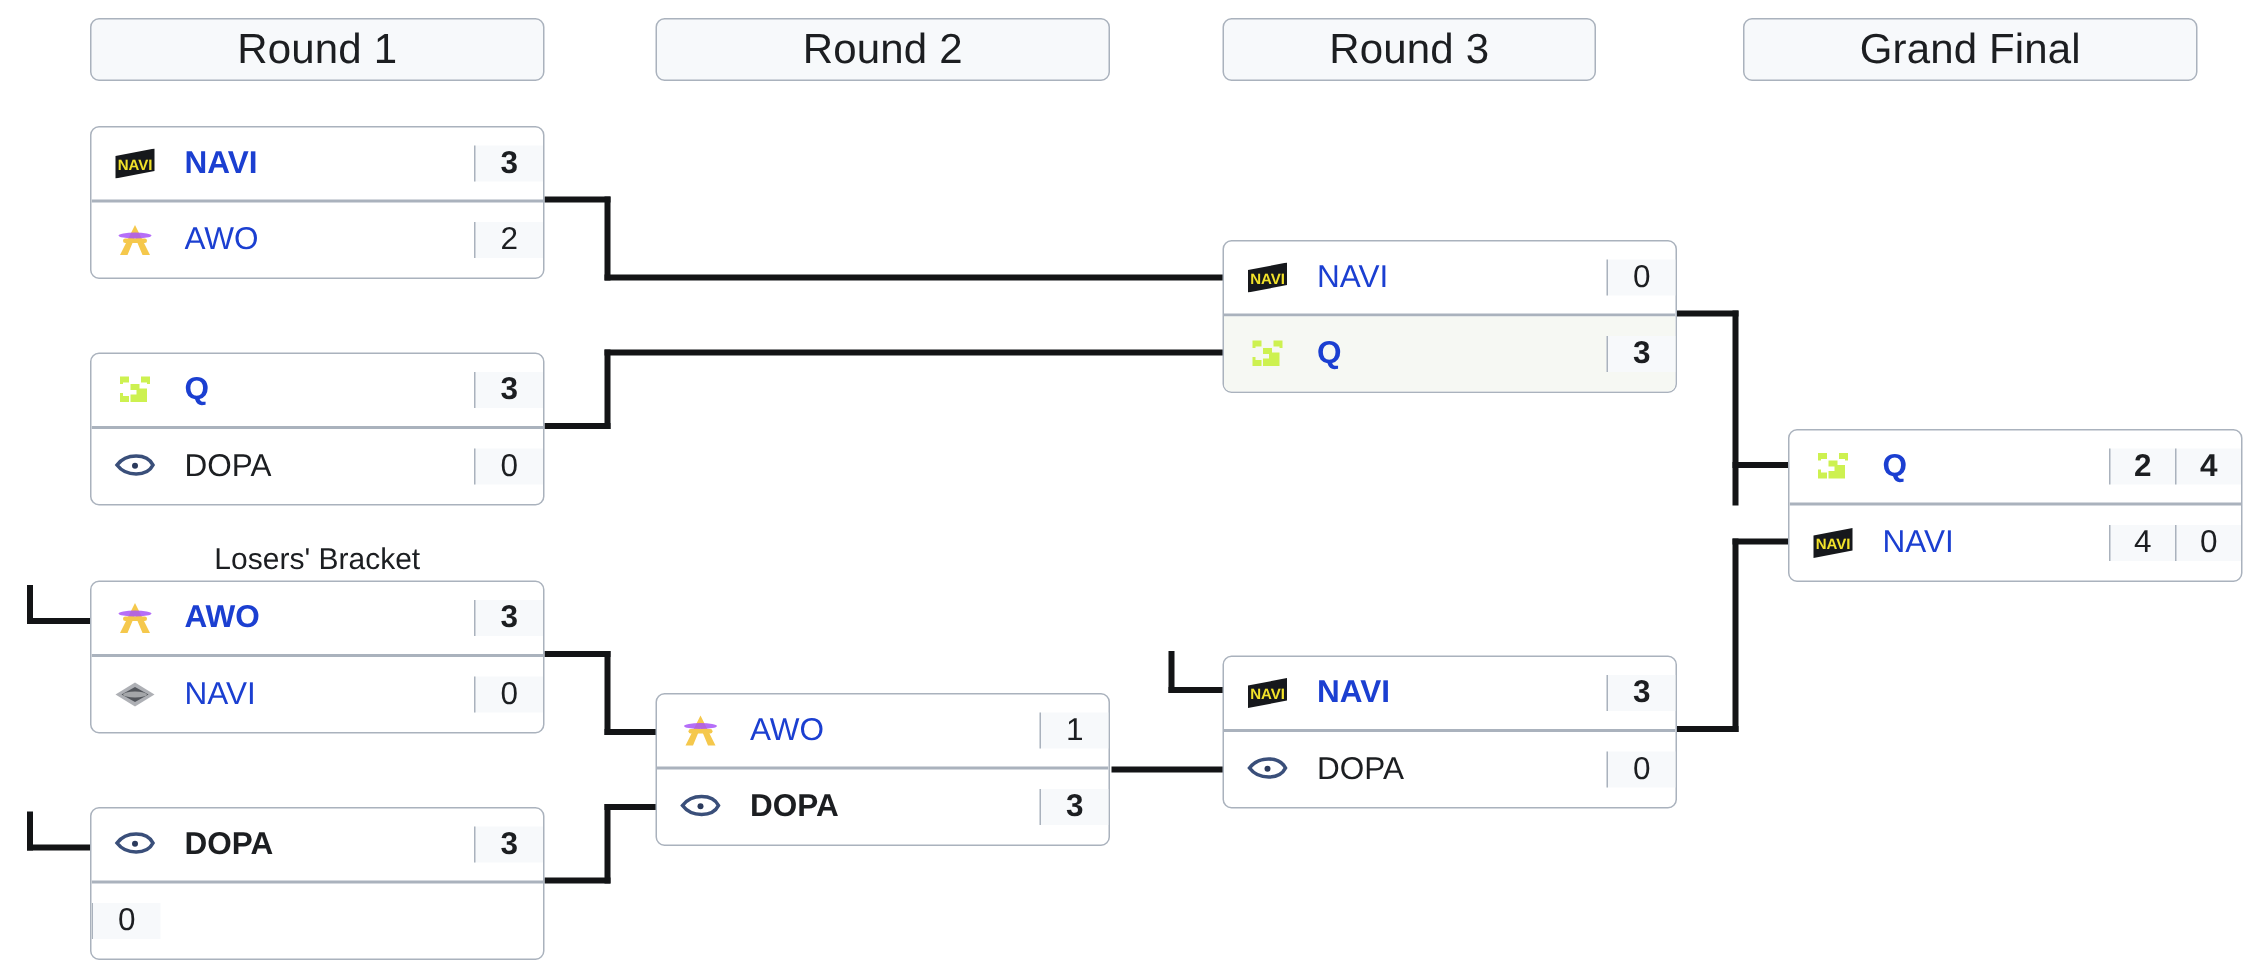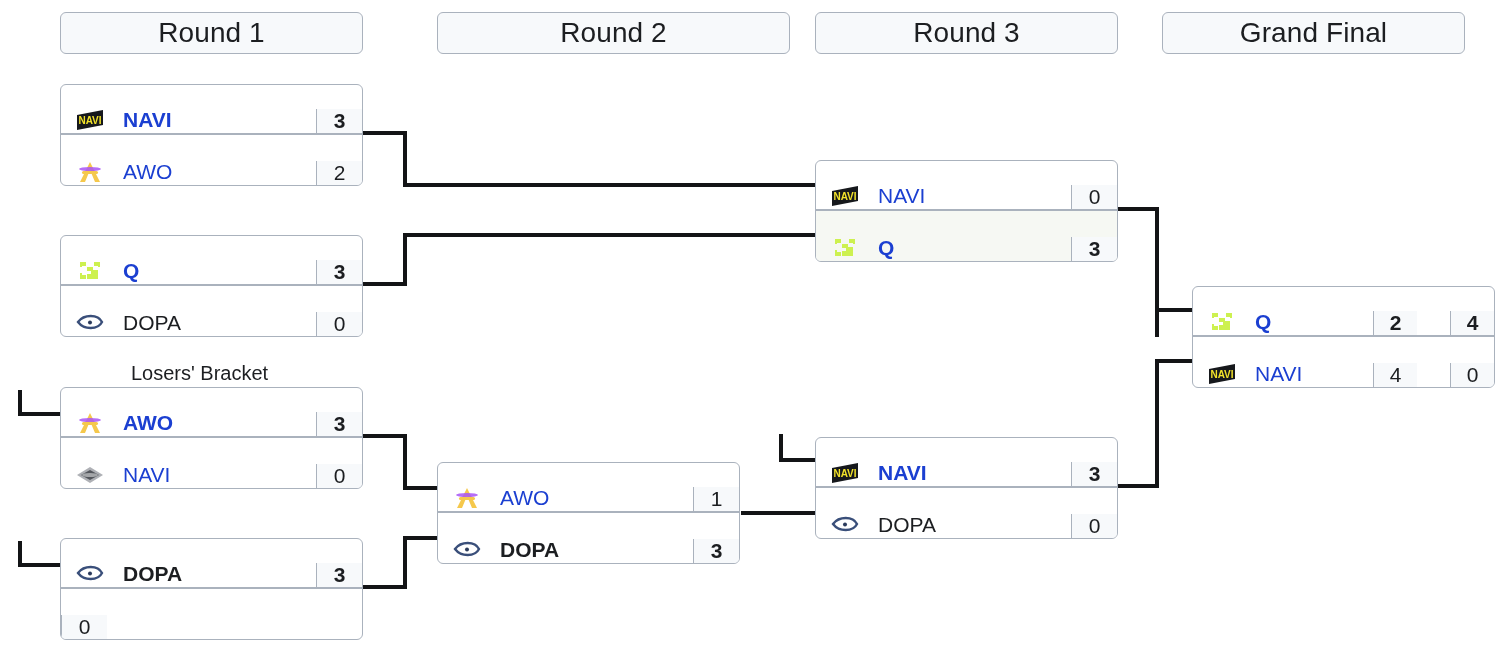--- a/index.html
+++ b/index.html
@@ -38,22 +38,21 @@
     box-sizing:border-box;
     border:1px solid #aab2bd;
     border-radius:6px;
     background:#ffffff;
     overflow:hidden;
   }
   .match .row{
     display:flex;
     height:50px;
     box-sizing:border-box;
-    align-items:flex-end;
-    gap:33px;
+    align-items:center;
   }
   .match .row.top{border-bottom:2px solid #aab2bd;}
   .match .row.hl{background:#f6f8f3;}
 
   .cell-team{
     flex:1 1 auto;
     display:flex;align-items:center;
     padding-left:14px;
     min-width:0;
     box-sizing:border-box;
@@ -128,25 +127,25 @@
 
   <div class="ln lnh" style="left:1115px;top:207px;width:44px;"></div>
   <div class="ln lnv" style="left:1155px;top:207px;height:130px;"></div>
   <div class="ln lnh" style="left:1155px;top:308px;width:40px;"></div>
 
   <div class="ln lnh" style="left:1115px;top:484px;width:44px;"></div>
   <div class="ln lnv" style="left:1155px;top:359px;height:129px;"></div>
   <div class="ln lnh" style="left:1155px;top:359px;width:40px;"></div>
 
   <div class="round-header" style="left:60px;top:12px;width:303px;">Round 1</div>
-  <div class="round-header" style="left:437px;top:12px;width:353px;">Round 2</div>
-  <div class="round-header" style="left:815px;top:12px;width:303px;">Round 3</div>
+  <div class="round-header" style="left:437px;top:12px;width:303px;">Round 2</div>
+  <div class="round-header" style="left:815px;top:12px;width:249px;">Round 3</div>
   <div class="round-header" style="left:1162px;top:12px;width:303px;">Grand Final</div>
 
-  <div class="section-label" style="left:48px;top:362px;width:303px;">Losers' Bracket</div>
+  <div class="section-label" style="left:60px;top:362px;width:303px;">Losers' Bracket</div>
 
   <div class="match" style="left:60px;top:84px;width:303px;height:102px;">
     <div class="row top">
       <span class="cell-team">
         <span class="logo">
           <svg width="30" height="20" viewBox="0 0 30 20" aria-hidden="true">
             <polygon points="2,5 28,0 28,15 2,20" fill="#16181c"></polygon>
             <text x="15" y="14" font-size="10" font-weight="bold" fill="#f2e22a" text-anchor="middle" font-family="Liberation Sans, sans-serif">NAVI</text>
           </svg>
         </span>

